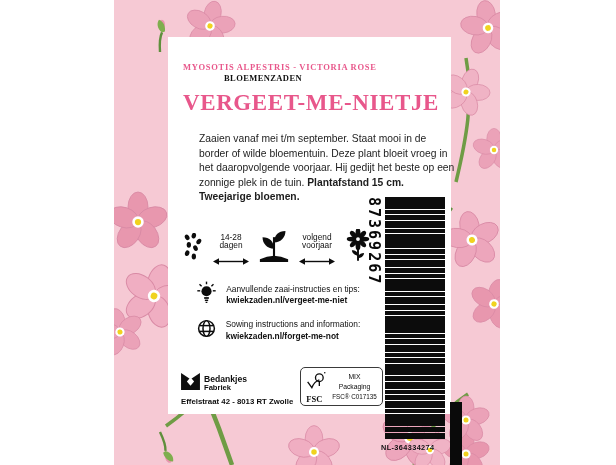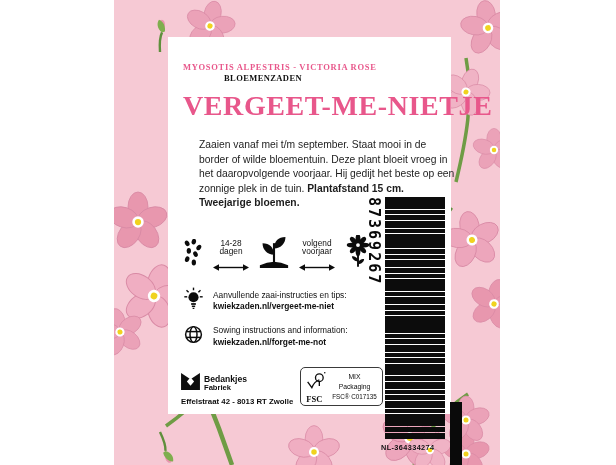--- a/index.html
+++ b/index.html
@@ -15,33 +15,33 @@
   .flowers{position:absolute;left:0;top:0;}
   .black-bar{position:absolute;left:336px;top:402px;width:12px;height:63px;background:#0a0a0a;}
 
   .card{position:absolute;left:54px;top:37px;width:283px;height:377px;background:#ffffff;}
   .card-inner{position:relative;box-sizing:border-box;width:100%;height:100%;padding:17px 15px 10px 15px;}
 
   .latin{font-family:"Liberation Serif",serif;font-weight:bold;font-size:8.5px;
          letter-spacing:.7px;color:var(--accent);margin:8px 0 1px 0;}
   .category{font-family:"Liberation Serif",serif;font-weight:bold;font-size:8.5px;
             letter-spacing:.4px;color:#111;margin:0;padding-left:41px;}
-  .title{font-family:"Liberation Serif",serif;font-weight:bold;font-size:28px;
+  .title{font-family:"Liberation Serif",serif;font-weight:bold;font-size:23px;
          letter-spacing:.6px;color:var(--accent);margin:7px 0 7px 0;white-space:nowrap;}
   .description{font-size:10.3px;line-height:1.42;color:#1d1d1d;margin:16px;width:256px;}
   .description b{font-weight:bold;}
 
   .timeline{display:flex;align-items:center;justify-content:space-between;
             width:188px;margin-top:20px;height:46px;}
   .tl-step{display:flex;flex-direction:column;align-items:center;justify-content:flex-end;height:44px;}
   .tl-label{font-size:8.3px;font-weight:normal;line-height:1.05;text-align:center;color:#111;}
   .tl-arrow{margin-top:2px;}
 
   .tips{margin-top:10px;width:190px;}
-  .tip-row{display:flex;align-items:center;gap:9px;margin-top:9px;}
+  .tip-row{display:flex;align-items:center;gap:9px;margin-top:9px;justify-content:center;}
   .tip-text{font-size:8.4px;line-height:1.35;color:#111;}
   .tip-text .b{font-weight:bold;}
 
   .barcode-wrap{position:absolute;left:197px;top:160px;width:80px;}
   .barcode-body{display:flex;align-items:flex-start;}
   .barcode-digits{writing-mode:vertical-rl;font-family:"DejaVu Sans Mono",monospace;
                   font-weight:bold;font-size:15px;letter-spacing:2px;height:106px;
                   color:#0a0a0a;margin-right:2px;}
   .bars{width:60px;}
   .bars div{background:#0c0c0c;margin-bottom:1px;}

